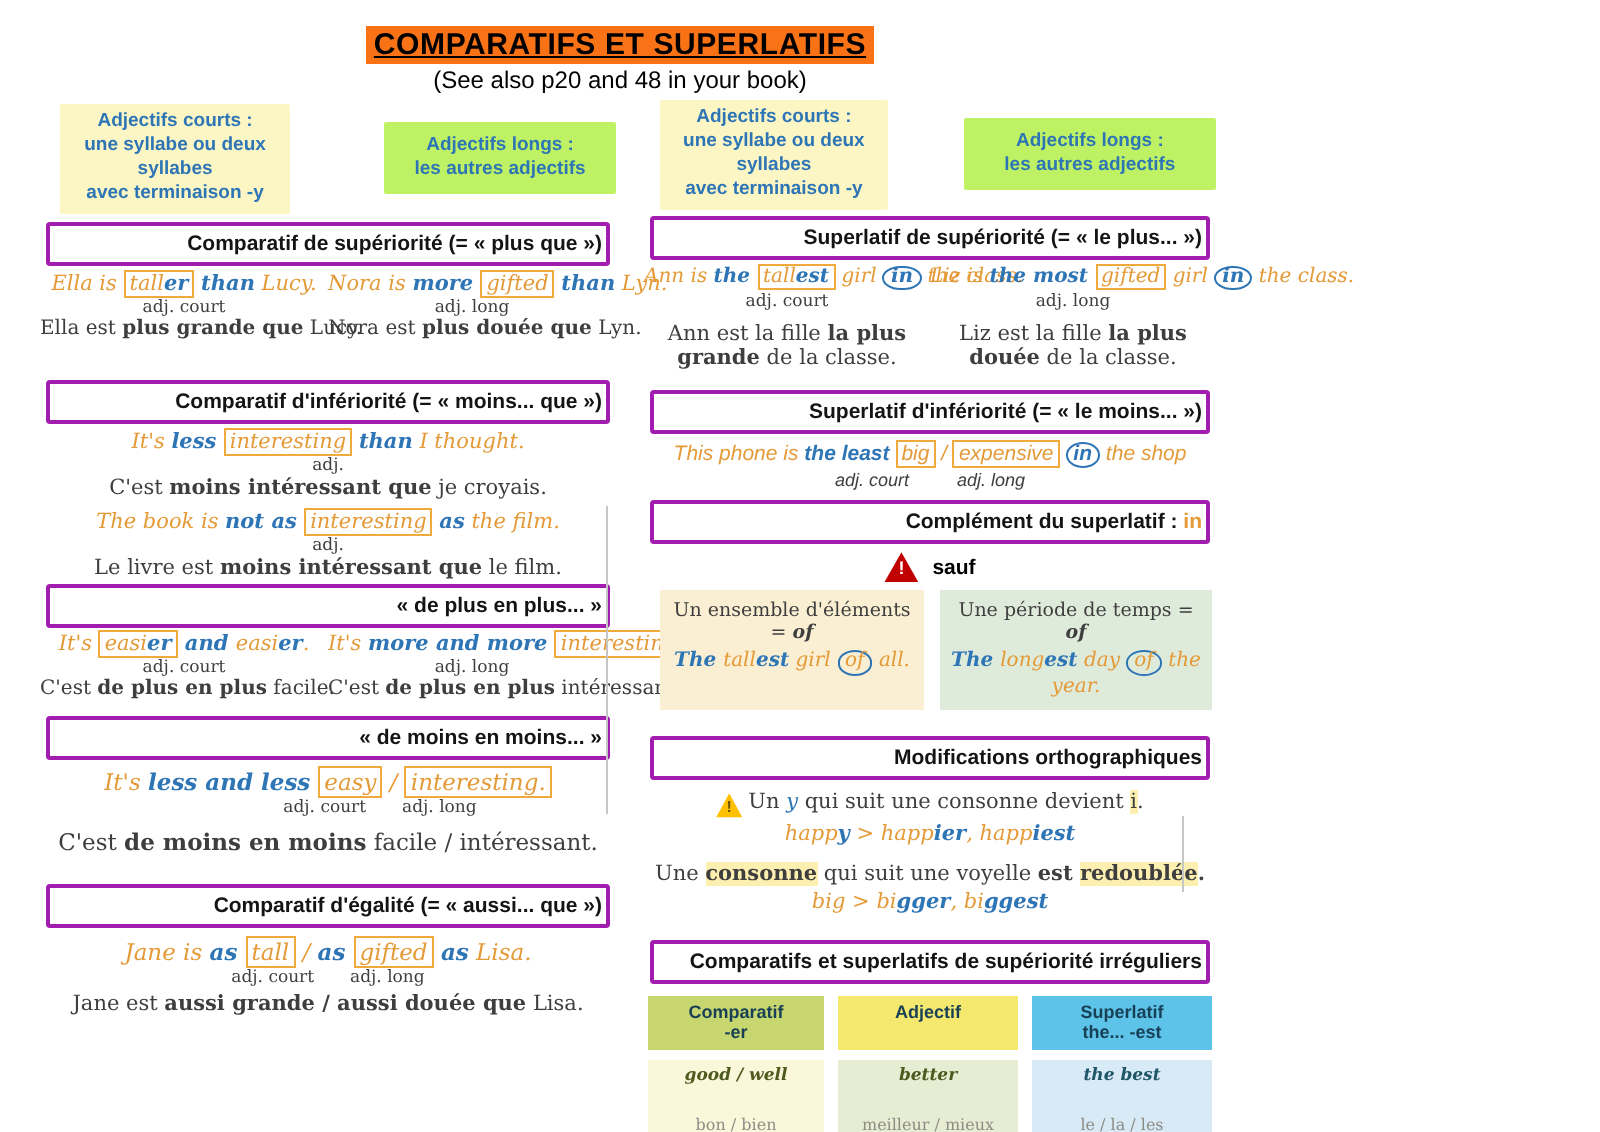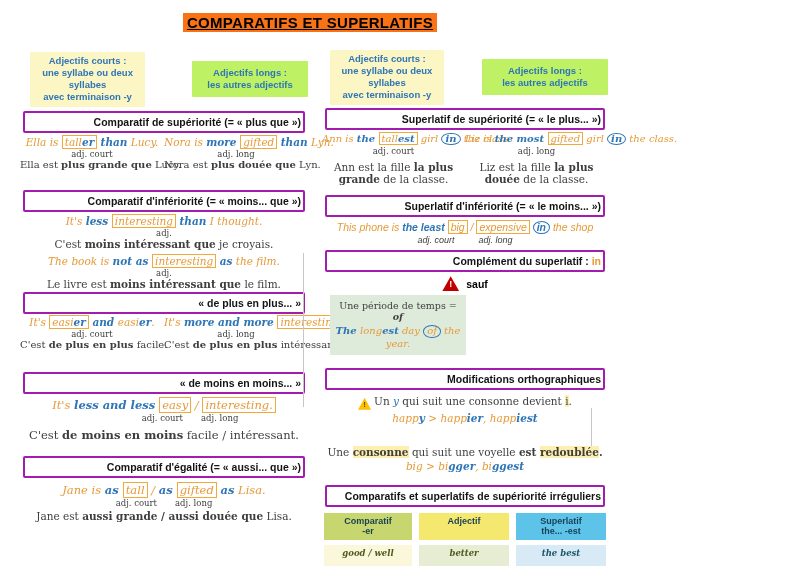--- a/index.html
+++ b/index.html
@@ -74,31 +74,32 @@
   .tbl{display:grid;grid-template-columns:88px 90px 1fr;gap:5px 7px;margin:0 2px;}
   .th{text-align:center;font:700 9px/1.2 "Liberation Sans",sans-serif;color:#173F55;padding:3px 2px;}
   .th-y{background:#F4E96E;} .th-g{background:#C7D66F;} .th-b{background:#5EC3E8;}
   .td{text-align:center;padding:3px 2px;}
   .td-y{background:#FBF7DB;} .td-g{background:#E7EDD3;} .td-b{background:#D7EAF6;}
   .td .en{font:700 8.5px "DejaVu Serif",serif;font-style:italic;}
   .td-y .en,.td-g .en{color:#4F5A1F;}
   .td-b .en{color:#1F5668;}
   .td .frx{font:8px "DejaVu Serif",serif;color:#8C8C84;margin-top:15px;}
   .mt2{margin-top:2px;}.mt3{margin-top:3px;}.mt4{margin-top:4px;}.mt5{margin-top:5px;}
-  .mt6{margin-top:6px;}.mt8{margin-top:22px;}.mt10{margin-top:10px;}.mt13{margin-top:13px;}
+  .mt6{margin-top:6px;}.mt8{margin-top:8px;}.mt10{margin-top:10px;}.mt13{margin-top:13px;}
   .mt14{margin-top:14px;}.mt20{margin-top:20px;}
   .off-r{transform:translateX(26px);}
 </style>
 </head>
 <body>
 
 <div id="page">
   <div class="content">
     <div class="title-wrap">
       <div class="doc-title">COMPARATIFS ET SUPERLATIFS</div>
+      <div class="doc-sub">(See also p20 and 48 in your book)</div>
     </div>
   </div>
 
   <div class="left-col">
     <div class="legend-row">
       <div class="lg-box lg-yellow">Adjectifs courts :
 une syllabe ou deux syllabes
 avec terminaison -y</div>
       <div class="lg-box lg-green">Adjectifs longs :
 les autres adjectifs</div>
@@ -200,20 +201,24 @@
     </div>
 
     <div class="sec-h mt5">
       <span>Complément du superlatif : </span><span class="accent-in">in</span>
     </div>
     <div class="sauf-row mt4">
       <span class="warn warn-red"></span>
       <span>sauf</span>
     </div>
     <div class="comp-boxes mt4">
+      <div class="comp-box comp-cream">
+        <div class="comp-label"><span class="seg-d">Un ensemble d'éléments = </span><span class="seg-bdi">of</span></div>
+        <div class="comp-ex"><span class="seg-b">The </span><span class="seg-o">tall</span><span class="seg-b">est</span><span class="seg-o"> girl </span><span class="wcircle"><span class="seg-o">of</span></span><span class="seg-o"> all.</span></div>
+      </div>
       <div class="comp-box comp-green">
         <div class="comp-label"><span class="seg-d">Une période de temps = </span><span class="seg-bdi">of</span></div>
         <div class="comp-ex"><span class="seg-b">The </span><span class="seg-o">long</span><span class="seg-b">est</span><span class="seg-o"> day </span><span class="wcircle"><span class="seg-o">of</span></span><span class="seg-o"> the year.</span></div>
       </div>
     </div>
 
     <div class="sec-h mt13">Modifications orthographiques</div>
     <div class="mt5">
       <div class="mod-line">
         <span class="warn warn-yellow"></span><span><span class="seg-d">Un </span><span class="seg-bi">y</span><span class="seg-d"> qui suit une consonne devient </span><span class="seg-d seg-hl">i</span><span class="seg-d">.</span></span>

